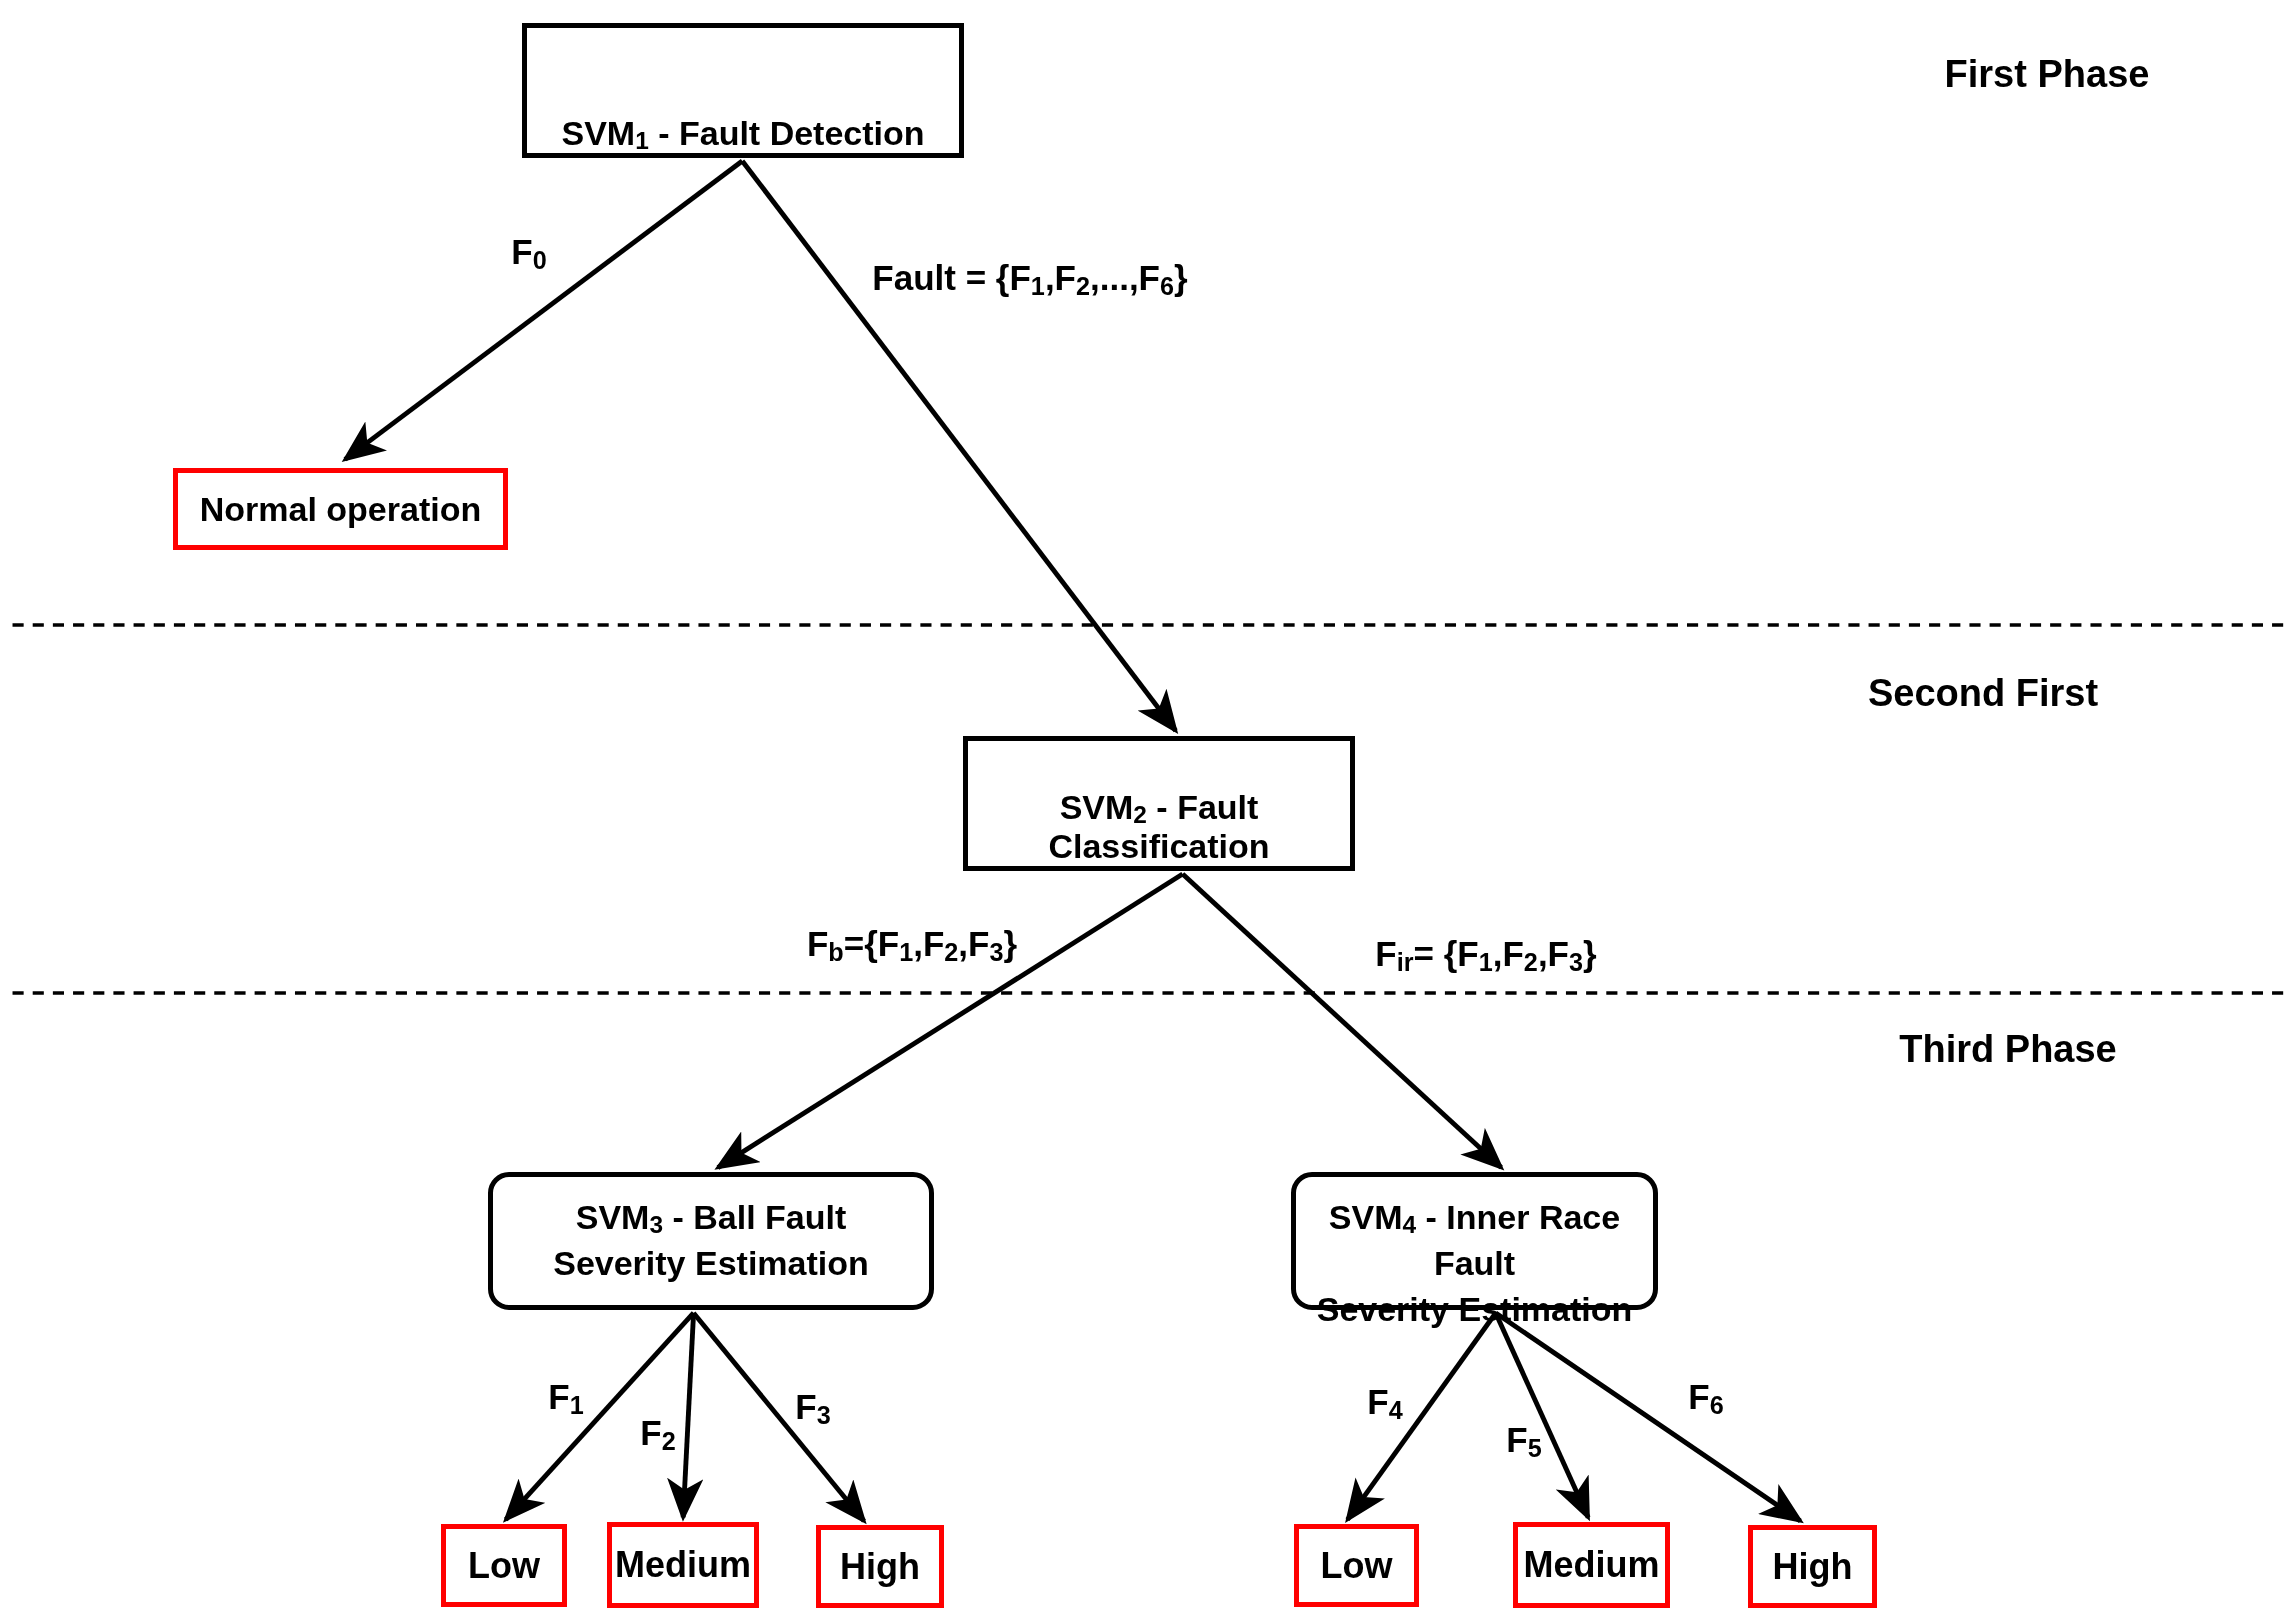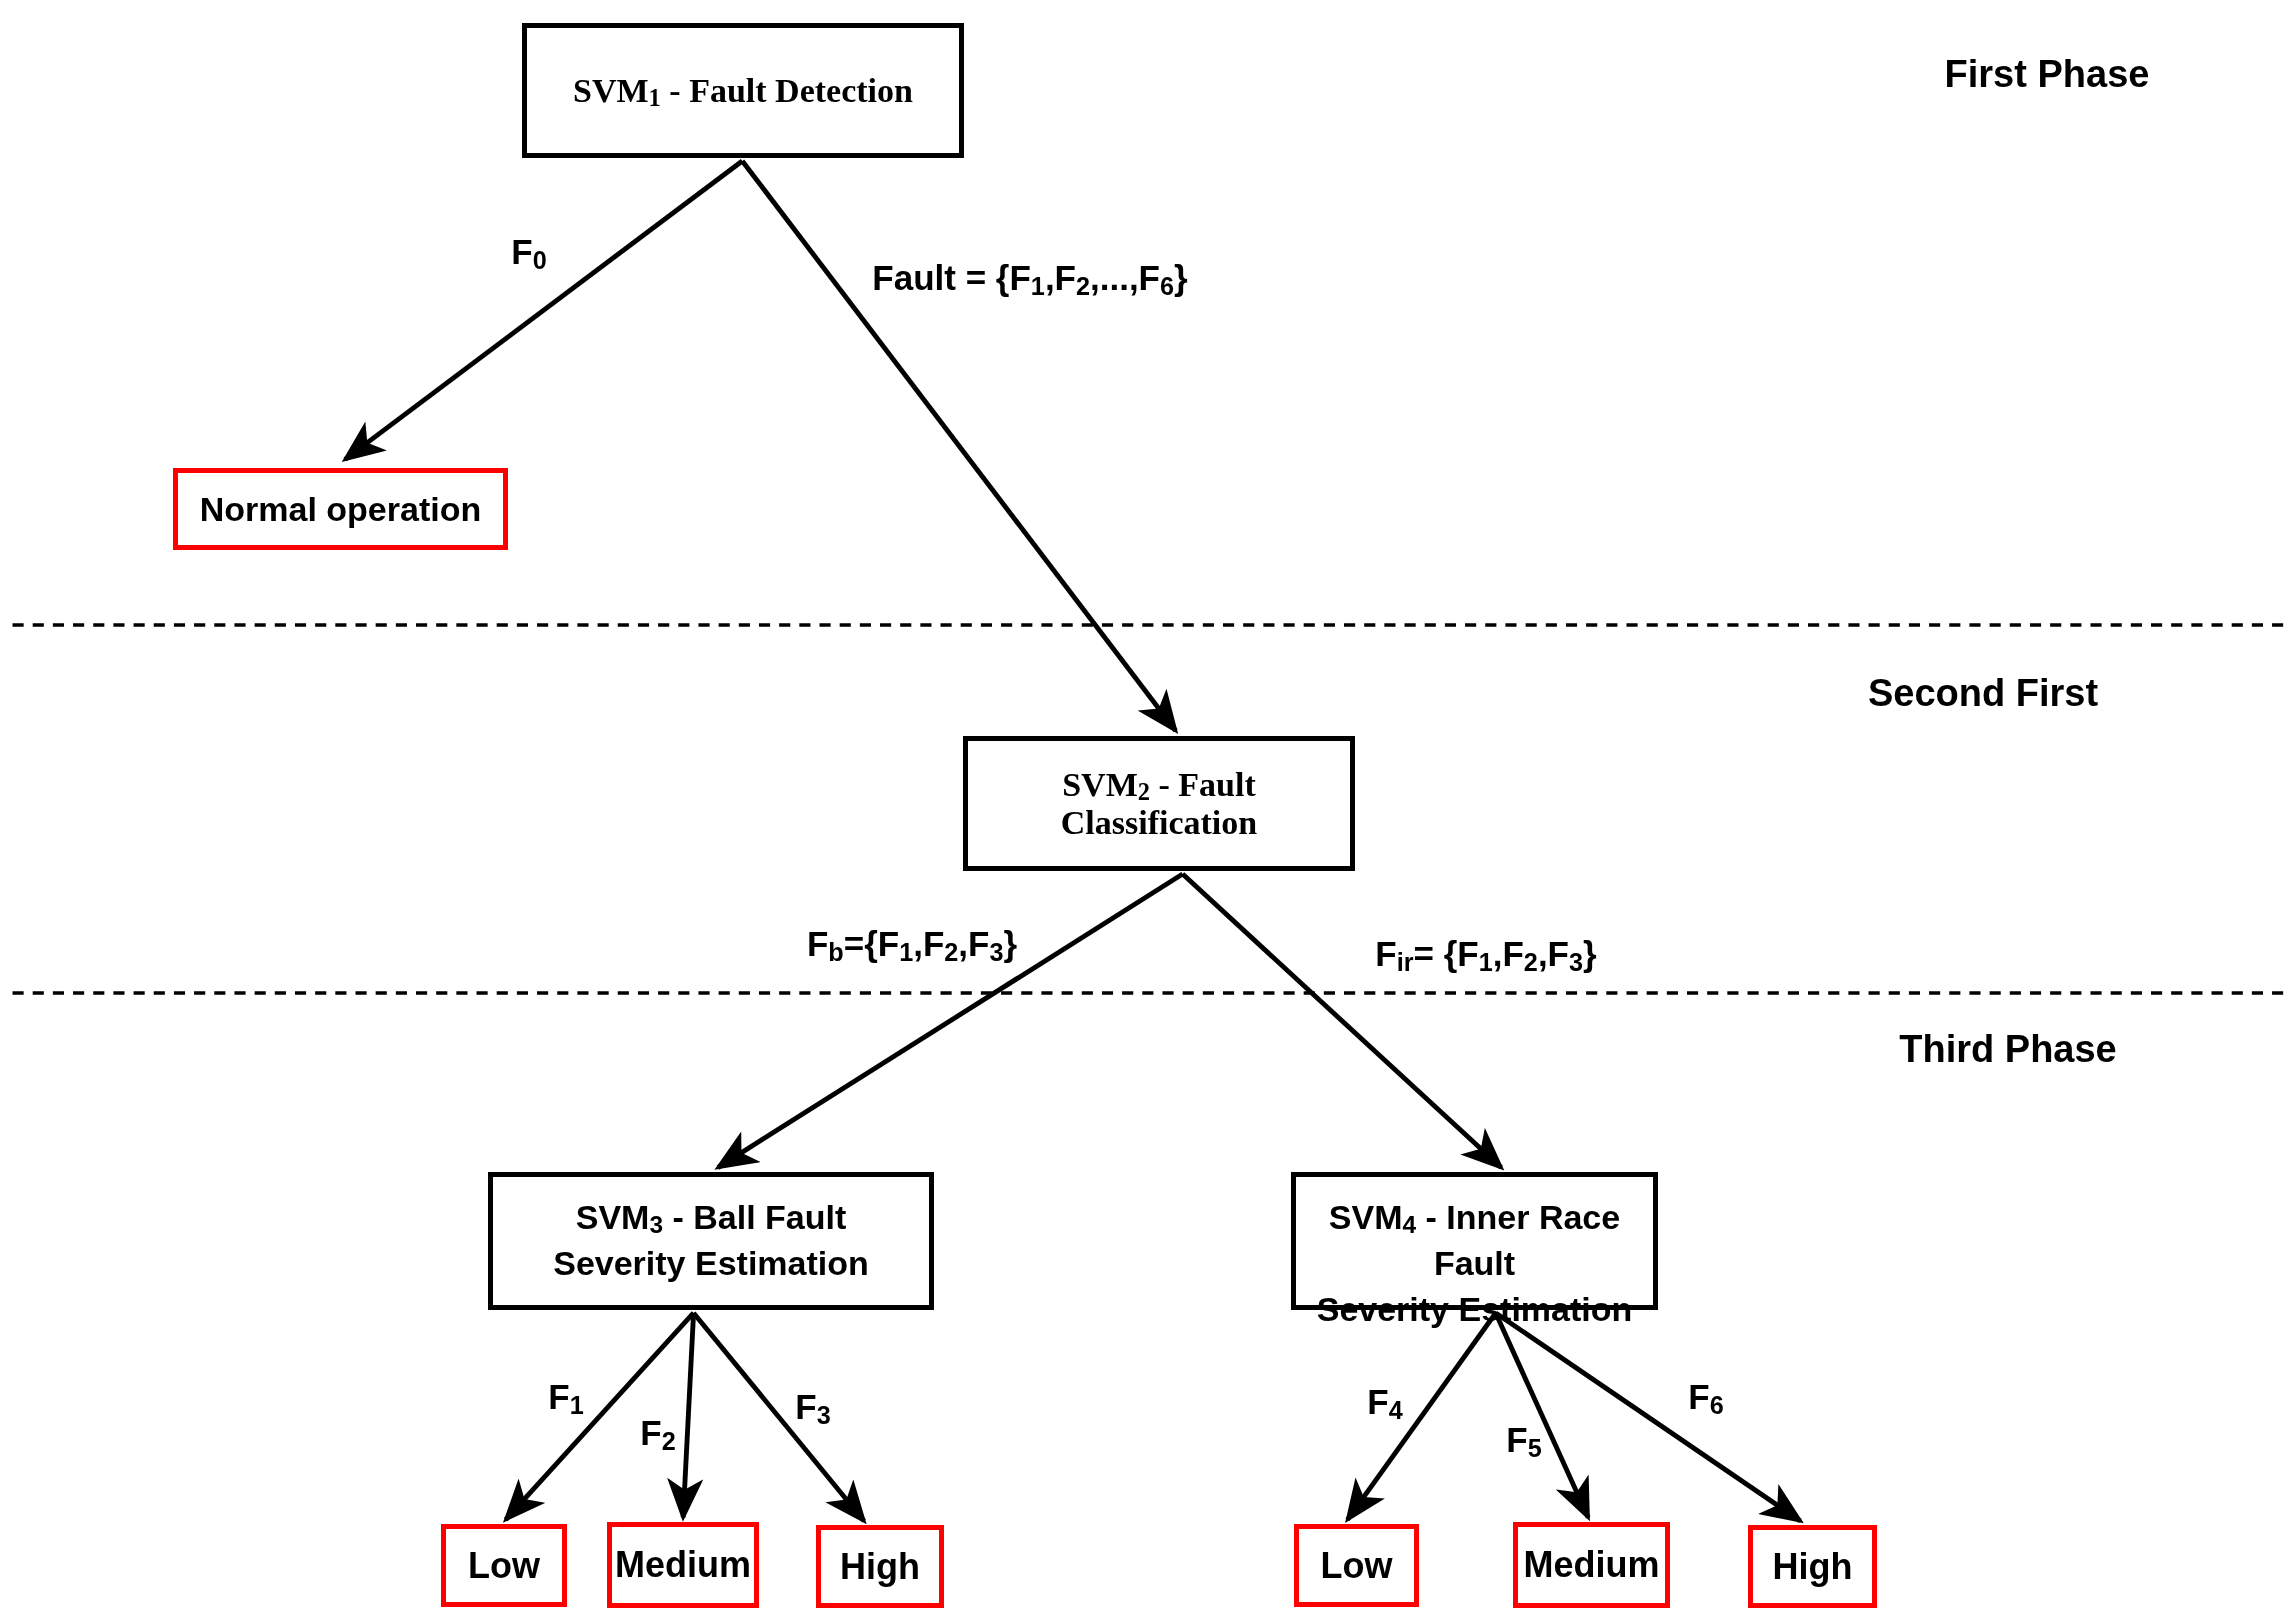--- a/index.html
+++ b/index.html
@@ -16,22 +16,22 @@
   }
   .canvas{position:absolute;inset:0;}
   svg.edges{position:absolute;left:0;top:0;width:2295px;height:1620px;}
   svg.edges line{stroke:var(--line);}
 
   .node{
     position:absolute;background:#fff;border:5.6px solid var(--node-border);
     box-sizing:border-box;display:flex;flex-direction:column;align-items:center;
     font-weight:bold;text-align:center;
   }
-  .svm-single{justify-content:center;font-size:34px;font-family:Liberation Serif, serif;}
-  .svm-double{justify-content:flex-start;padding-top:16.7px;font-size:34px;line-height:46px;}
+  .svm-single{justify-content:flex-end;font-size:34px;}
+  .svm-double{justify-content:flex-start;padding-top:16.7px;font-size:34px;line-height:46px;border-radius:21px;}
   .outcome{
     border-color:var(--outcome-border);
     justify-content:center;font-size:36px;
   }
   .normal-box{font-size:34px;text-align:right;}
 
   sub{font-size:72%;line-height:0;position:relative;top:0.18em;vertical-align:baseline;}
 
   .edge-label{
     position:absolute;transform:translate(-50%,-50%);

